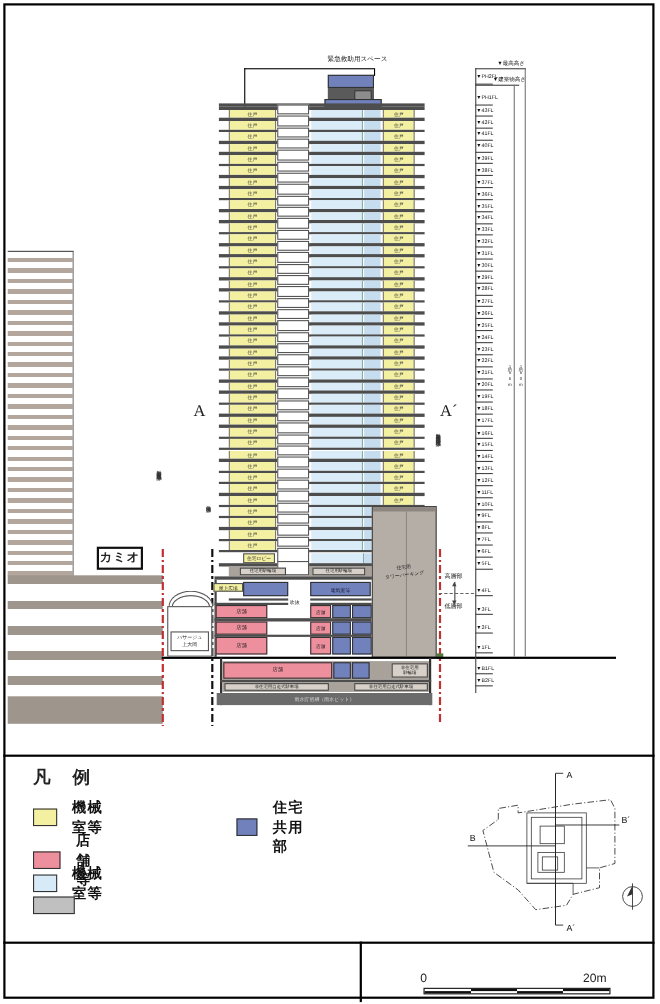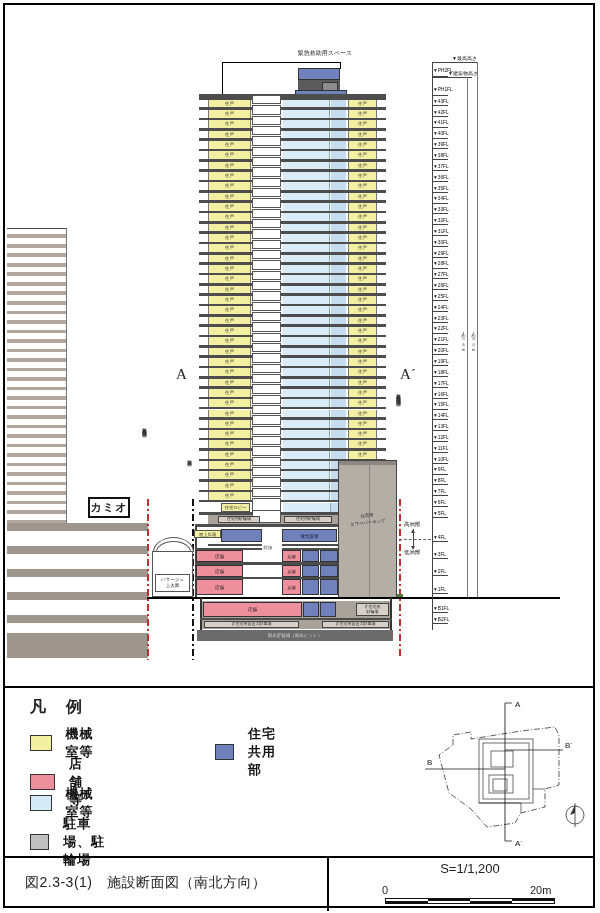--- a/index.html
+++ b/index.html
@@ -498,21 +498,20 @@
       <div class="legend-row" style="left: 30px; top: 755px;">
         <div class="legend-swatch" style="background: rgb(238, 143, 157);"></div>
         <div class="legend-label">店舗等</div>
       </div>
       <div class="legend-row" style="left: 30px; top: 785px;">
         <div class="legend-swatch" style="background: rgb(214, 234, 248);"></div>
         <div class="legend-label">機械室等</div>
       </div>
       <div class="legend-row" style="left: 30px; top: 815px;">
         <div class="legend-swatch" style="background: rgb(192, 192, 192);"></div>
-        <div class="legend-label">駐車場、駐輪場</div>
       </div>
       <div class="legend-row" style="left: 215px; top: 725px;">
         <div class="legend-swatch" style="background: rgb(113, 129, 187);"></div>
         <div class="legend-label">住宅共用部</div>
       </div>
     </div>
 
   <svg class="a" style="left:425px;top:693px;" width="168" height="160" viewBox="0 0 168 160">
     <path d="M28,52 L28,42 L46,39 L46,46 L96,38 L130,34 L134,42 L134,92 L120,96 L120,114 L96,120 L90,130 L62,134 L46,116 L24,100 L14,62 Z" fill="none" stroke="#333" stroke-width="0.8" stroke-dasharray="6 2 1 2"></path>
     <rect x="54" y="46" width="54" height="64" fill="none" stroke="#333" stroke-width="0.7"></rect>
@@ -529,20 +528,18 @@
     <text x="90" y="153" font-size="8" fill="#111">A´</text>
     <text x="140" y="55" font-size="8" fill="#111">B´</text>
     <text x="2" y="72" font-size="8" fill="#111">B</text>
     <circle cx="150" cy="122" r="9" fill="none" stroke="#333" stroke-width="0.8"></circle>
     <line x1="150" y1="110" x2="150" y2="134" stroke="#333" stroke-width="0.8"></line>
     <polygon points="150,112 145,122 150,120" fill="#333"></polygon>
   </svg>
 
   <div class="hline" style="left:3px;top:856px;width:592px;height:1.5px;"></div>
   <div class="hline" style="left:327px;top:856px;width:1.5px;height:55px;"></div>
-  <div class="a" style="left:25px;top:874px;font-size:14px;letter-spacing:0.5px;">図2.3-3(1)　施設断面図（南北方向）</div>
-  <div class="a" style="left:380px;top:861px;width:180px;text-align:center;font-size:13px;">S=1/1,200</div>
   <div class="a" style="left:382px;top:884px;font-size:11px;">0</div>
   <div class="a" style="left:530px;top:884px;font-size:11px;">20m</div>
   <div class="scalebar"></div>
 
   <div class="frame"></div>
 </div>
 
 </body></html>

